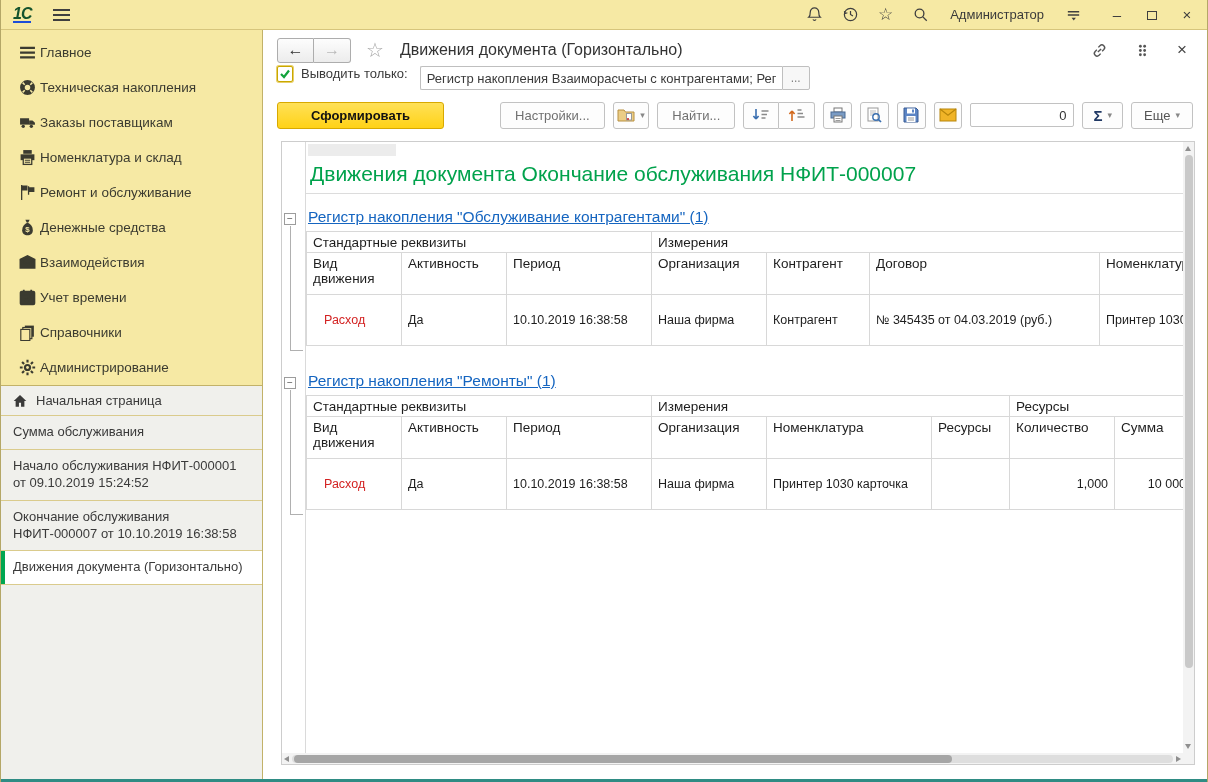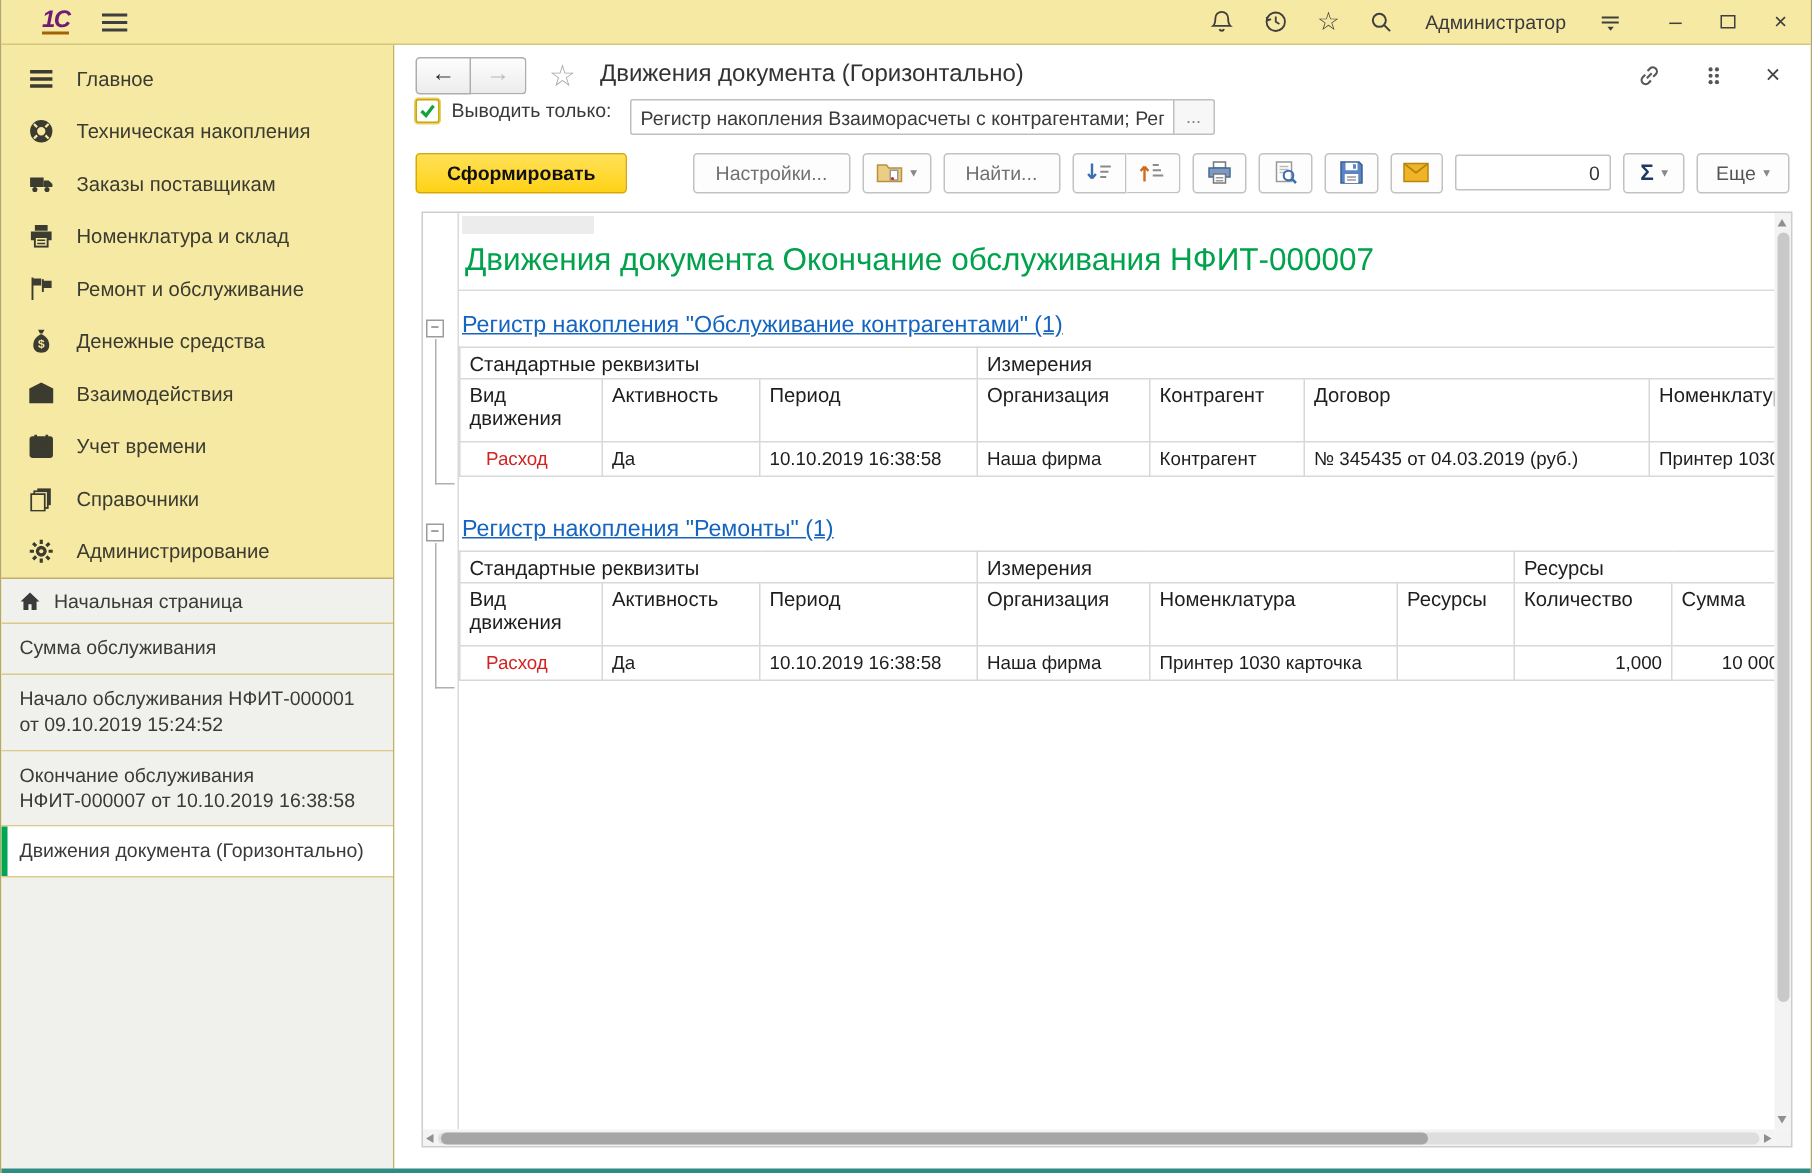--- a/index.html
+++ b/index.html
@@ -2,40 +2,40 @@
 <html><head>
 <meta charset="utf-8">
 <style>
   * { box-sizing: border-box; margin: 0; padding: 0; }
   html,body { width:1208px; height:782px; overflow:hidden; }
   body { font-family: "Liberation Sans", "DejaVu Sans", sans-serif; background:#fff; }
   .window { position:relative; width:1208px; height:782px; display:flex; flex-direction:column; border-left:1px solid #B4A767; border-right:1px solid #B4A767; }
 
   
   .titlebar { height:30px; flex:0 0 30px; background:#F6E9A4; border-bottom:1px solid #D6C57C; display:flex; align-items:center; padding:0 12px; }
-  .logo { color:#701a75; font-weight:bold; font-style:italic; font-size:16px; border-bottom:2px solid #a16207; line-height:15px; letter-spacing:-1px;margin-left:15px; }
+  .logo { color:#14532d; font-weight:bold; font-style:italic; font-size:16px; border-bottom:2px solid #1d4ed8; line-height:15px; letter-spacing:-1px; }
   .tb-menu { margin-left:22px; display:flex; align-items:center; cursor:pointer; }
   .tb-menu svg { width:17px; height:14px; }
   .tb-title { font-size:13px; color:#3A3A3A; margin-left:20px; white-space:nowrap; }
   .tb-right { margin-left:auto; display:flex; align-items:center; gap:19px; }
   .tbicon { display:flex; align-items:center; cursor:pointer; }
   .tbicon svg { width:17px; height:17px; }
   .tbstar { font-size:17px; color:#3F3F3F; line-height:17px; }
   .tb-user { font-size:13px; color:#3A3A3A; margin:0 2px; cursor:pointer; }
   .winctl { font-size:15px; color:#3F3F3F; cursor:pointer; width:16px; text-align:center; }
   .winctl.min { margin-left:8px; }
   .maxsq { display:inline-block; width:10px; height:9px; border:1.5px solid #3F3F3F; }
 
   
   .main { flex:1; display:flex; min-height:0; }
 
   
   .sidebar { width:262px; flex:0 0 262px; background:#F6E9A4; border-right:1px solid #C2B269; display:flex; flex-direction:column; }
   #sb-sections { padding-top:5px; }
-  .sb-item { height:35px; display:flex; align-items:center; padding-left:17px; gap:15px; font-size:13.5px; color:#3B3B30; cursor:pointer; white-space:nowrap; }
+  .sb-item { height:35px; display:flex; align-items:center; padding-left:17px; gap:4px; font-size:13.5px; color:#3B3B30; cursor:pointer; white-space:nowrap; }
   .sb-ic { width:18px; height:18px; display:flex; align-items:center; justify-content:center; color:#3B3B30; }
   .sb-ic svg { width:17px; height:17px; fill:#3B3B30; }
   .nav { border-top:1px solid #C2B269; }
   .nav-row, .nav-item { background:#F0F0EC; border-bottom:1px solid #DACB8C; font-size:13px; color:#3A3A3A; cursor:pointer; position:relative; }
   .nav-home { height:30px; display:flex; align-items:center; gap:9px; padding:0 12px; }
   .home-ic svg { width:14px; height:14px; fill:#3A3A3A; display:block; }
   .nav-item { padding:8px 12px; line-height:1.3; }
   .nav-item.active { background:#FFFFFF; }
   .nav-item.active::before { content:""; position:absolute; left:0; top:0; bottom:0; width:4px; background:#00A651; }
   .sb-fill { flex:1; background:#F0F0EC; }
@@ -57,21 +57,21 @@
   .filter-row { height:30px; flex:0 0 30px; display:flex; padding:0 14px; gap:8px; }
   .checkbox { width:16px; height:16px; border:1px solid #C9A800; box-shadow:0 0 0 1px #E8CF6A; border-radius:2px; background:#fff; display:flex; align-items:center; justify-content:center; cursor:pointer; }
   .checkbox svg { width:12px; height:12px; }
   .filter-label { font-size:13px; color:#3A3A3A; white-space:nowrap; }
   .field-wrap { display:flex; margin-left:4px; }
   .filter-field { width:362px; height:24px; border:1px solid #BFBFBF; border-right:none; border-radius:2px 0 0 2px; font-size:13px; color:#3A3A3A; padding:0 6px; font-family:inherit; outline:none; }
   .ellipsis-btn { width:28px; height:24px; border:1px solid #BFBFBF; border-radius:0 2px 2px 0; background:#F7F7F7; color:#808080; font-size:12px; cursor:pointer; font-family:inherit; }
 
   .toolbar { height:42px; flex:0 0 42px; display:flex; align-items:center; padding:4px 14px 8px; gap:8px; }
   .btn { height:27px; border:1px solid #C2C2C2; background:#FDFDFD; border-radius:3px; font-size:13px; color:#707070; padding:0 14px; display:flex; align-items:center; justify-content:center; gap:5px; cursor:pointer; font-family:inherit; white-space:nowrap; }
-  .btn-generate { background:linear-gradient(#FFE158,#FFD217); border-color:#D8A900; color:#111; font-weight:bold; padding:0 20px; margin-right:36px; }
+  .btn-generate { background:linear-gradient(#FFE158,#FFD217); border-color:#D8A900; color:#111; font-weight:bold; padding:0 33px; margin-right:48px; }
   .iconbtn { width:36px; padding:0; }
   .iconbtn svg { display:block; }
   .btngroup { display:flex; }
   .btngroup .iconbtn:first-child { border-radius:3px 0 0 3px; }
   .btngroup .iconbtn:last-child { border-radius:0 3px 3px 0; border-left:none; }
   .counter { width:104px; height:24px; border:1px solid #C2C2C2; border-radius:2px; text-align:right; font-size:13px; color:#333; padding:0 7px; font-family:inherit; outline:none; }
   .sigma { font-size:15px; color:#1F3864; font-weight:bold; padding:0 10px; }
   .caret { font-size:9px; color:#888; font-weight:normal; }
   .more { margin-left:auto; padding:0 12px; color:#555; }
 
@@ -82,21 +82,21 @@
   .corner-cell { position:absolute; left:26px; top:2px; width:88px; height:12px; background:#ECECEC; }
   .rcanvas { position:relative; margin-left:24px; width:1013px; }
   .rtitle { margin-top:17px; font-size:21px; color:#00A24C; white-space:nowrap; padding:3px 0 7px 4px; border-bottom:1px solid #DCDCDC; }
   .rsec { position:relative; margin-top:12px; }
   .rsec ~ .rsec { margin-top:24px; }
   .rlink { display:inline-block; font-size:15.5px; color:#1565C0; text-decoration:underline; margin:2px 0 5px 2px; cursor:pointer; }
   .rtable { border-collapse:collapse; table-layout:fixed; }
   .rtable th, .rtable td { border:1px solid #D8D8D8; font-weight:normal; text-align:left; overflow:hidden; white-space:nowrap; color:#1E1E1E; }
   .grow th { height:21px; font-size:13.5px; padding:1px 6px; }
   .hrow th { height:42px; vertical-align:top; font-size:13.5px; padding:3px 6px; white-space:normal; }
-  .drow td { height:20px; font-size:12.5px; padding:4px 6px; }
+  .drow td { height:20px; font-size:12.5px; padding:18px 6px; }
   .drow td.mv { color:#D32222; padding-left:17px; }
   .rtable td.num { text-align:right; }
   .grp-box { position:absolute; left:-22px; top:7px; width:12px; height:12px; border:1px solid #9C9C9C; background:#fff; font-size:10px; line-height:10px; text-align:center; color:#555; cursor:pointer; }
   .grp-vline { position:absolute; left:-16px; top:20px; bottom:-5px; width:1px; background:#B0B0B0; }
   .grp-hline { position:absolute; left:-16px; bottom:-5px; width:13px; height:1px; background:#B0B0B0; }
 
   .vscroll { position:absolute; top:0; right:0; width:11px; bottom:11px; background:#F3F3F3; cursor:pointer; }
   .vthumb { position:absolute; left:1.5px; right:1.5px; top:13px; height:84%; background:#C9C9C9; border-radius:4px; }
   .vup { position:absolute; top:4px; left:2px; width:0; height:0; border-left:3.5px solid transparent; border-right:3.5px solid transparent; border-bottom:5px solid #8F8F8F; }
   .vdn { position:absolute; bottom:4px; left:2px; width:0; height:0; border-left:3.5px solid transparent; border-right:3.5px solid transparent; border-top:5px solid #8F8F8F; }

